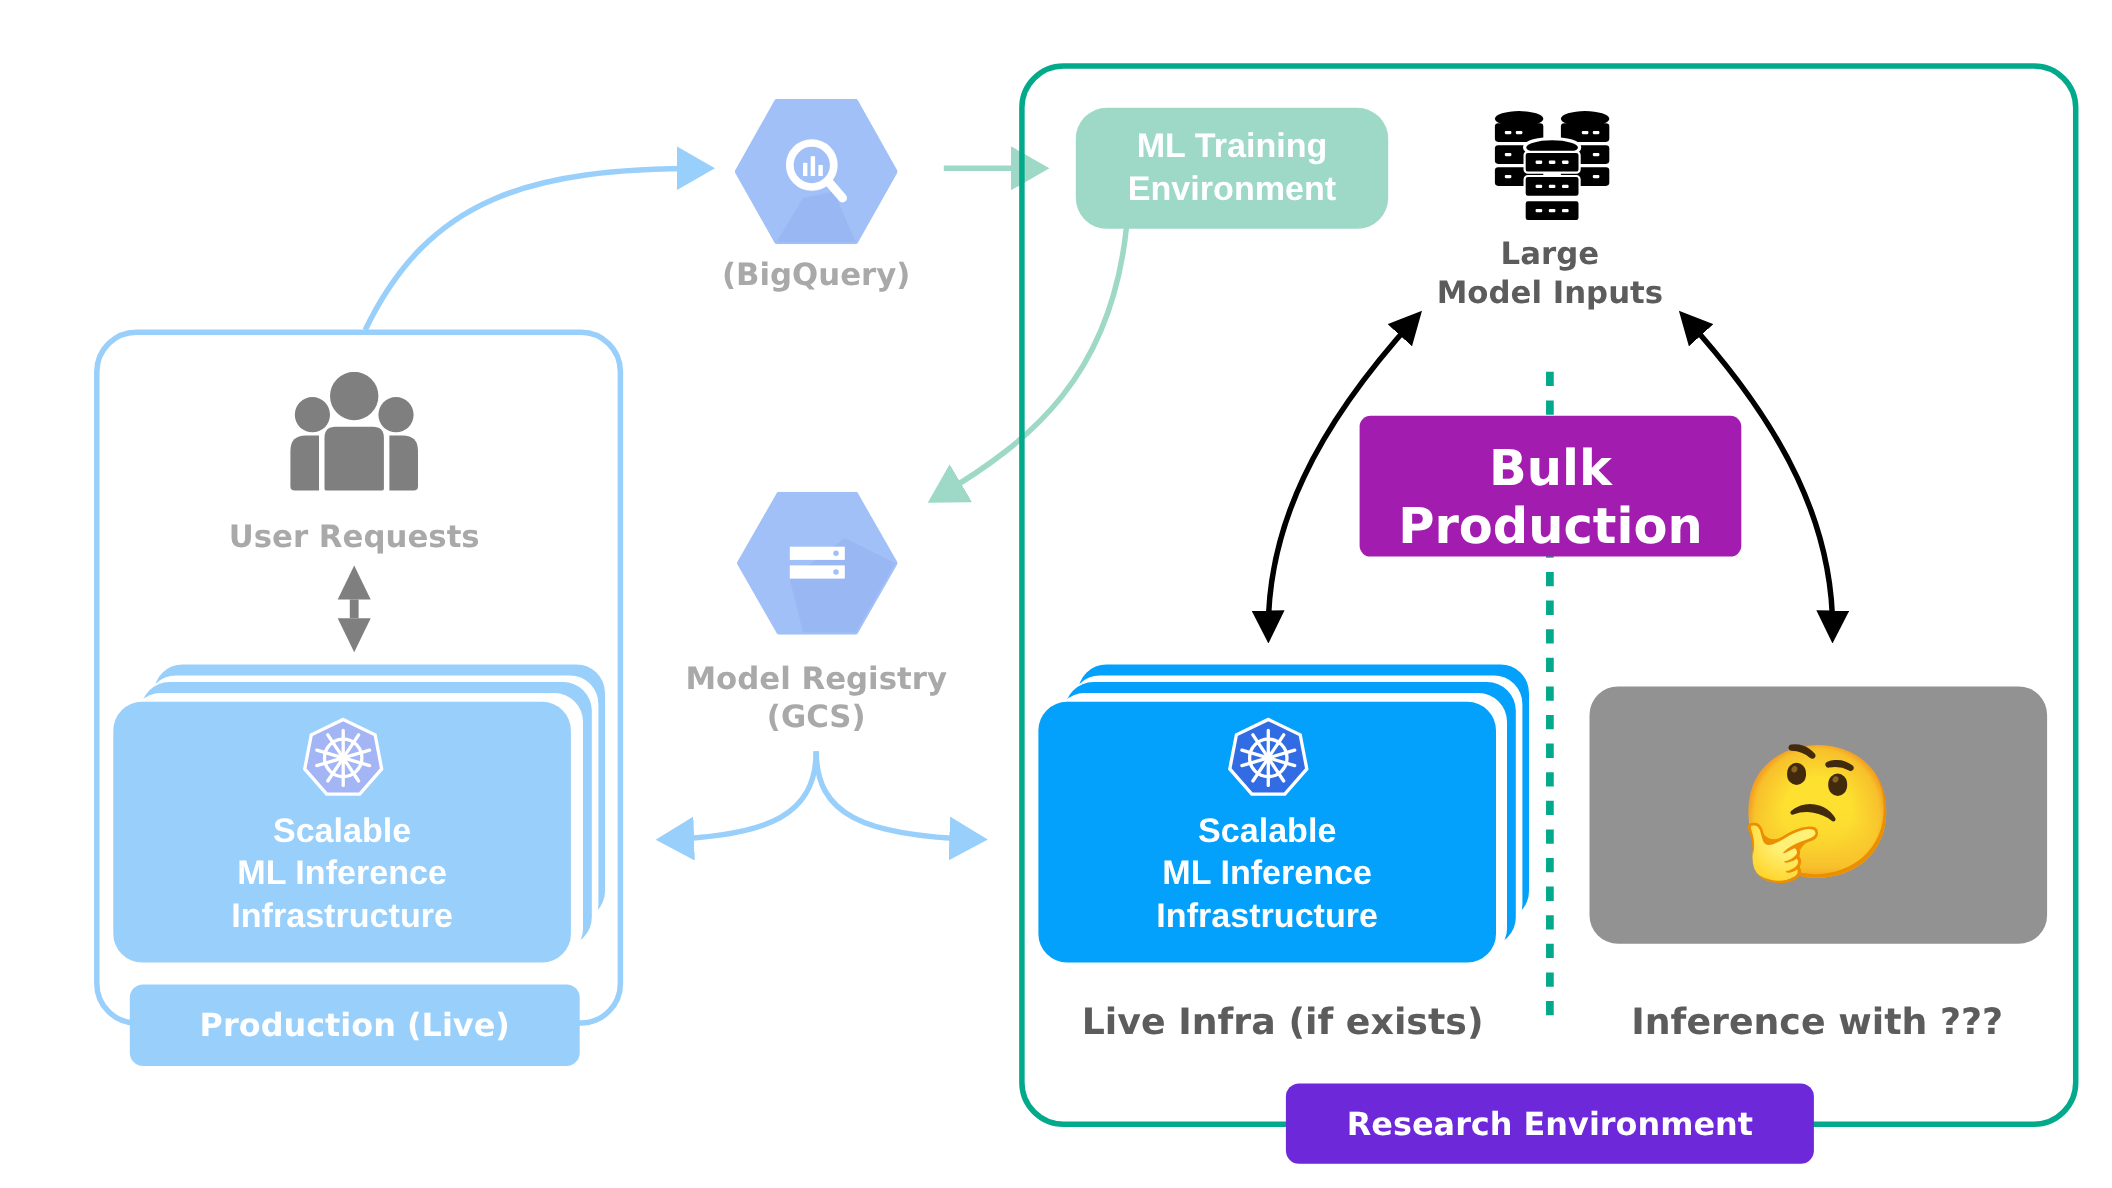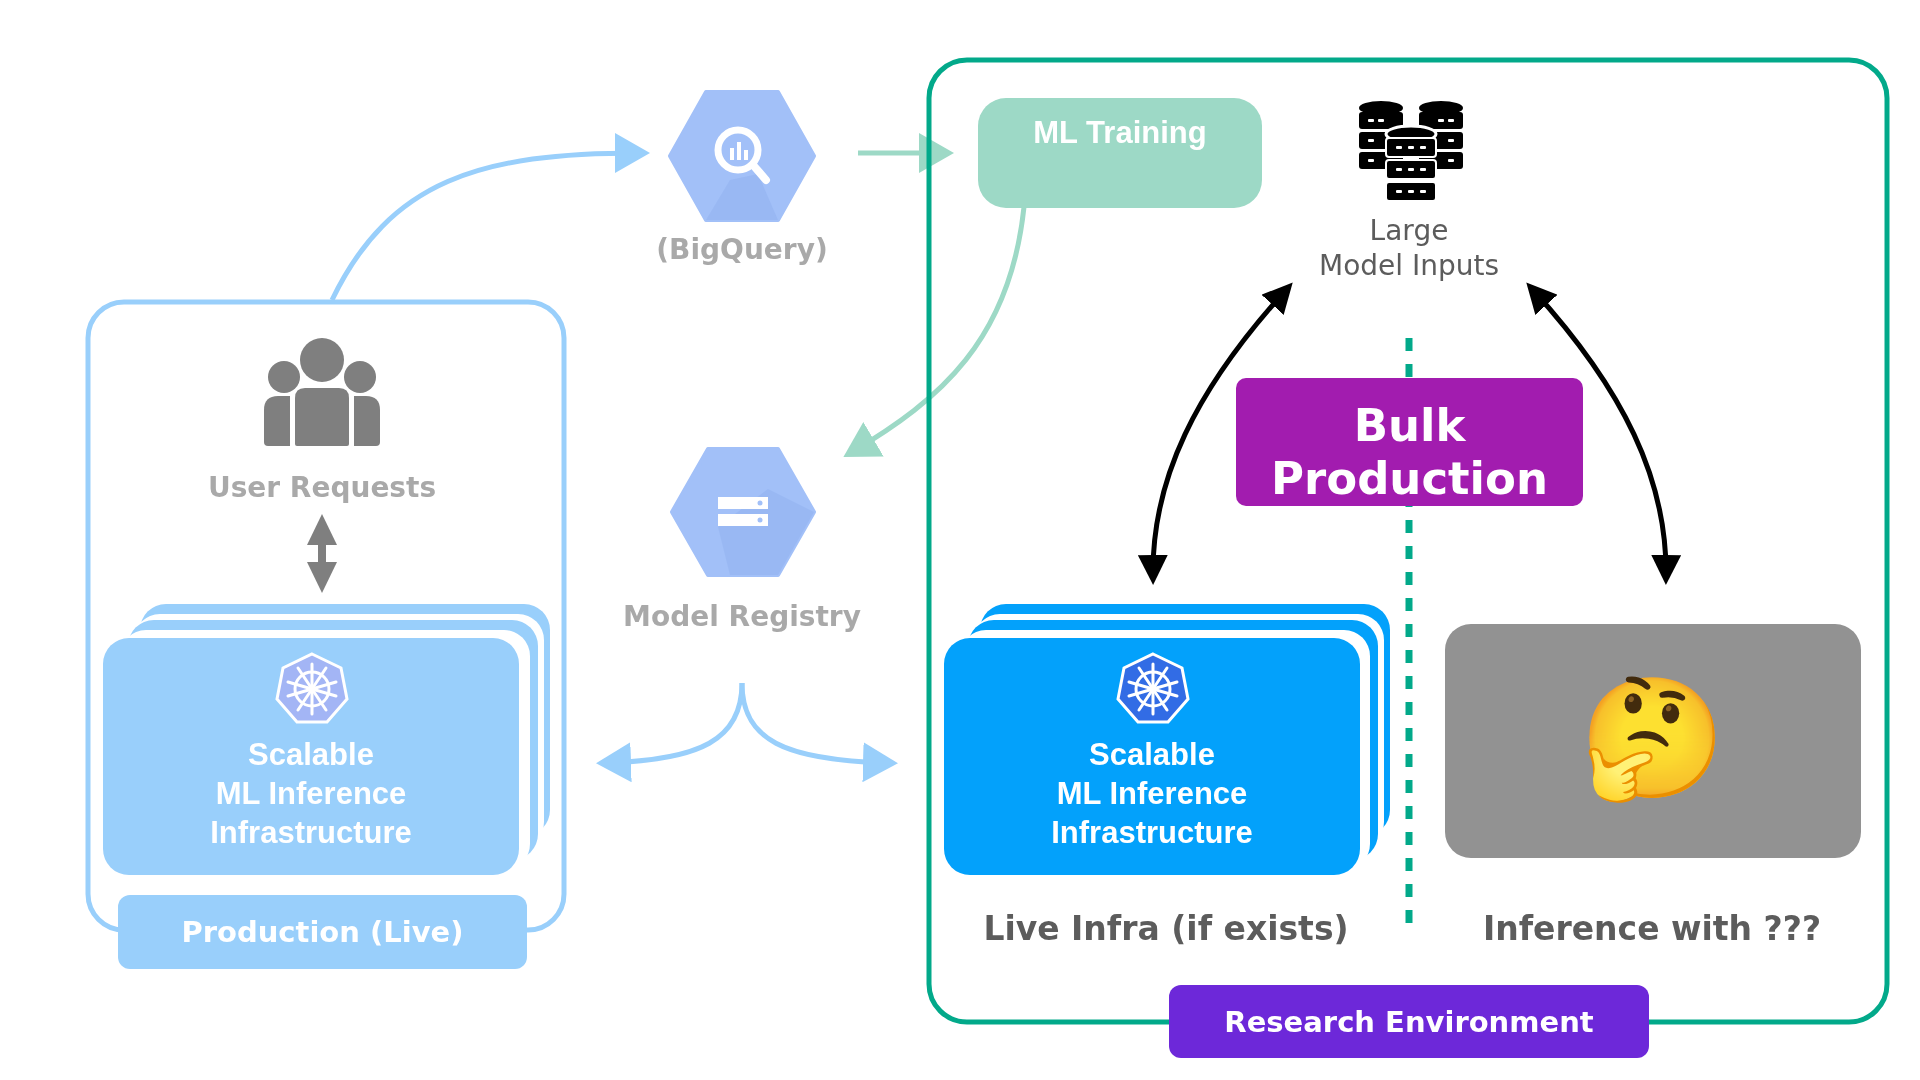--- a/index.html
+++ b/index.html
@@ -2,21 +2,21 @@
 <html><head>
   <meta charset="utf-8">
   <style>
     html, body { margin: 0; padding: 0; background: #ffffff; }
     body { width: 1920px; height: 1080px; position: relative; overflow: hidden;
            font-family: "DejaVu Sans", sans-serif; }
     .abs { position: absolute; }
     svg.overlay { position: absolute; left: 0; top: 0; width: 1920px; height: 1080px; }
     .txt-center { text-align: center; }
     .gray-label { color: #a9a9a9; font-weight: bold; font-size: 28px; line-height: 35px; }
-    .dark-label { color: #5c5c5c; font-weight: normal; font-size: 28px; line-height: 35px; }
+    .dark-label { color: #5c5c5c; font-weight: bold; font-size: 28px; line-height: 35px; }
     .box-title { color: #ffffff; font-family: "Liberation Sans", sans-serif; font-weight: bold; }
     .card { border-radius: 26px; }
     .badge { border-radius: 12px; display: flex; align-items: center; justify-content: center;
              color: #ffffff; font-weight: bold; font-size: 29px; }
   </style>
 </head>
 <body>
 
 <svg class="overlay" viewBox="0 0 1920 1080">
   <defs>
@@ -111,25 +111,27 @@
 <svg class="abs" style="left:670px;top:447px;" width="146" height="130" viewBox="0 0 146 130">
   <polygon points="38,2 108,2 144,65 108,128 38,128 2,65" fill="#a2c0f8" stroke="#a2c0f8" stroke-width="4" stroke-linejoin="round"></polygon>
   <polygon points="98,42 144,65 108,128 60,128 48,80" fill="#93b2f0" opacity="0.6"></polygon>
   <rect x="48" y="50" width="50" height="12" fill="#fff"></rect>
   <rect x="48" y="67" width="50" height="12" fill="#fff"></rect>
   <circle cx="90" cy="56" r="2.5" fill="#a2c0f8"></circle>
   <circle cx="90" cy="73" r="2.5" fill="#a2c0f8"></circle>
 </svg>
 <div class="abs gray-label txt-center" style="left:592px;top:599px;width:300px;">
   <div>Model Registry</div>
+  <div>(GCS)</div>
 </div>
 
 <div class="abs" style="left:978px;top:98px;width:284px;height:110px;background:#9dd9c6;border-radius:28px;">
   <div class="abs box-title txt-center" style="left:0;top:15px;width:284px;font-size:31px;line-height:39px;">
     <div>ML Training</div>
+    <div>Environment</div>
   </div>
 </div>
 
 <svg class="abs" style="left:1358px;top:100px;" width="106" height="104" viewBox="0 0 106 104">
   <g fill="#000">
 
     <ellipse cx="23" cy="8" rx="22" ry="7"></ellipse>
     <rect x="1" y="12" width="44" height="17" rx="3"></rect>
     <rect x="1" y="32" width="44" height="17" rx="3"></rect>
     <rect x="1" y="52" width="44" height="17" rx="3"></rect>

